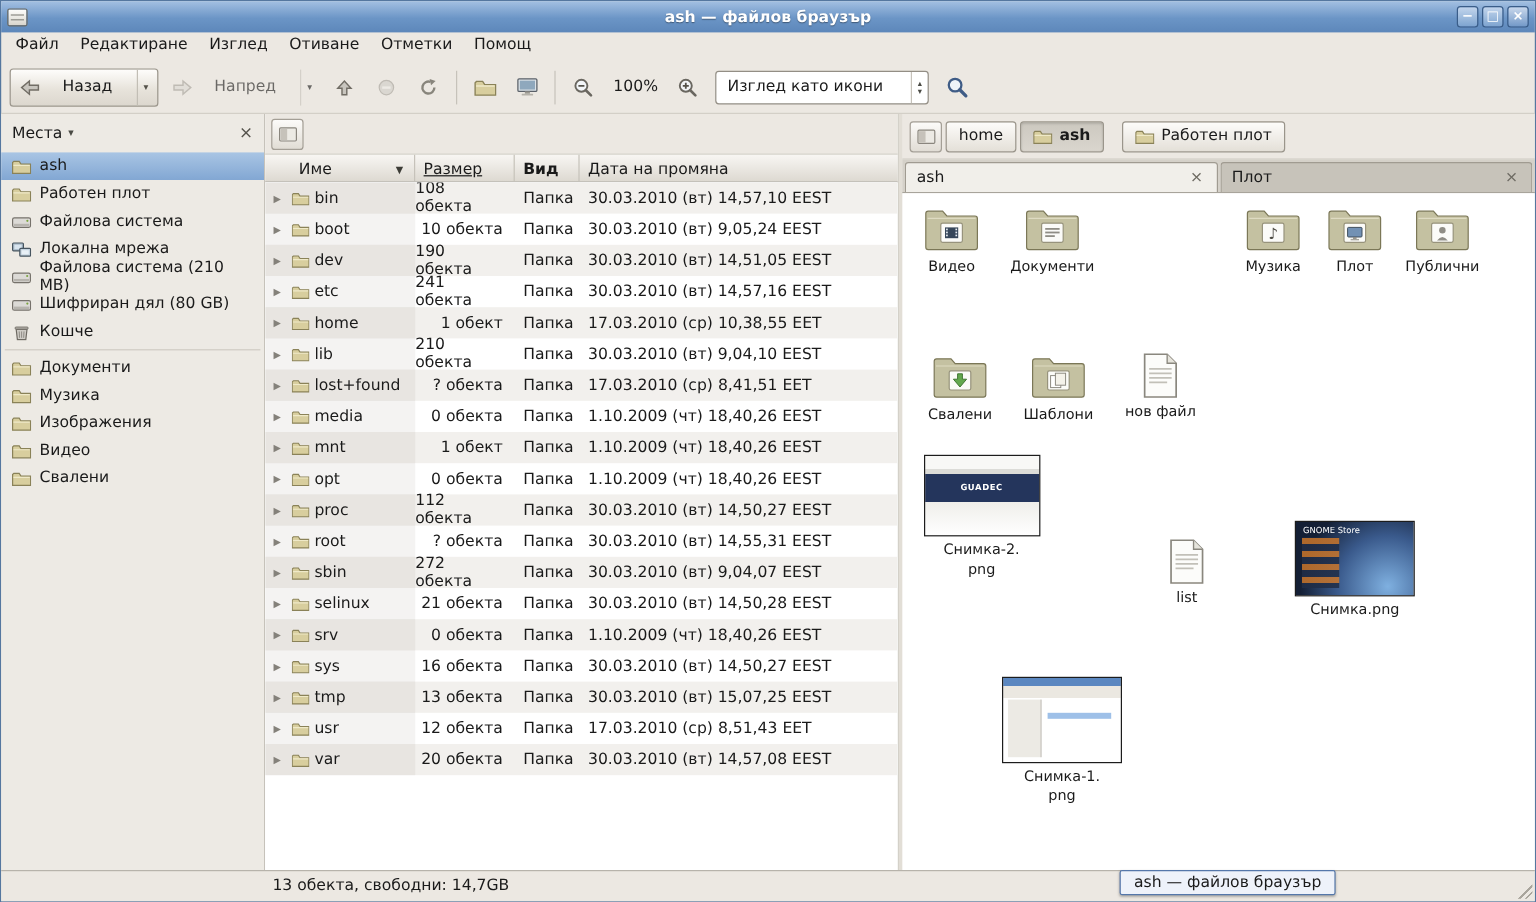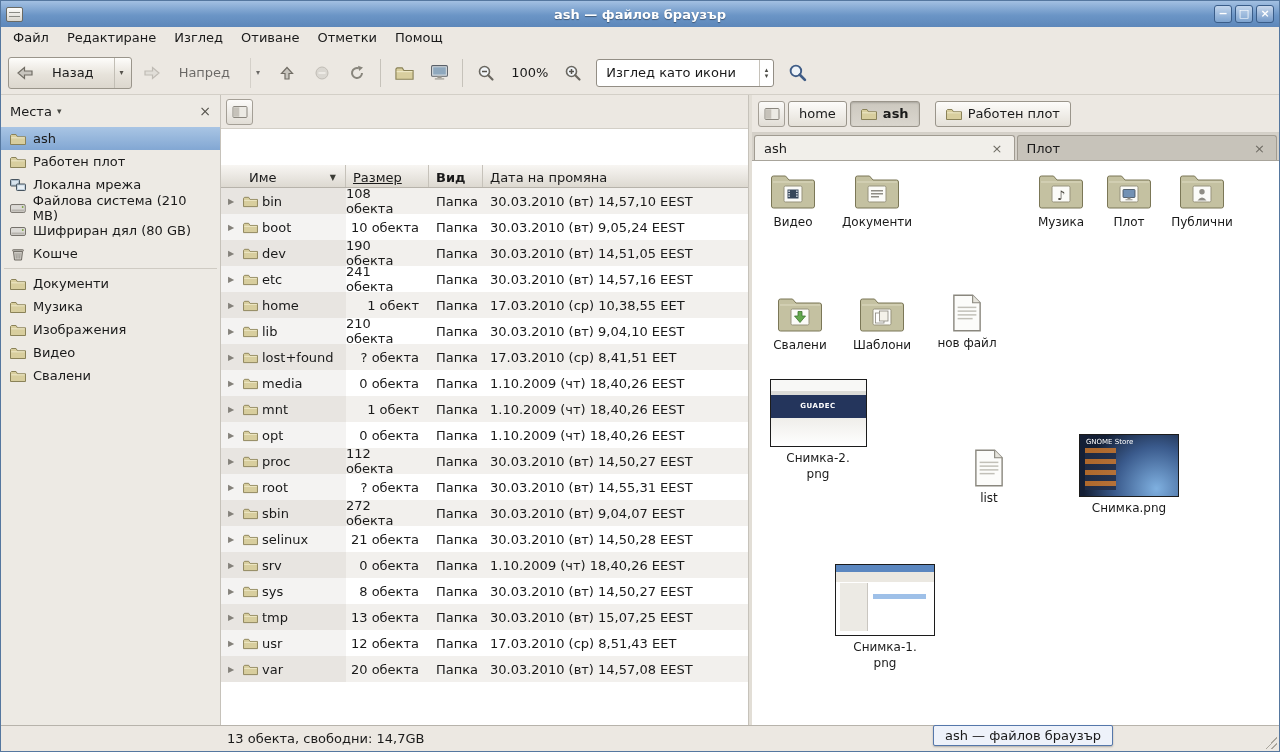--- a/index.html
+++ b/index.html
@@ -46,21 +46,21 @@
   .sidebar-header .chev { font-size:9px; color:#4a4a44; }
   .sidebar-header .close { margin-left:auto; color:#55534c; font-size:14px; }
   .sidebar-item { height:23px; display:flex; align-items:center; gap:7px; padding:0 6px 0 9px; }
   .sidebar-item.selected { background:linear-gradient(#a9c5e4,#82a7d3); }
   .sidebar-sep { height:1px; background:#cfcbc3; margin:3px 3px; }
 
   
   .treepanel { width:528px; flex:0 0 528px; display:flex; flex-direction:column; background:#fff; border-right:1px solid #c6c2ba; min-height:0; }
   .treepanel-toolbar { height:34px; flex:0 0 34px; background:#ece8e2; border-bottom:1px solid #d3cfc7; display:flex; align-items:center; padding:0 5px; }
   .small-btn { width:27px; height:26px; border:1px solid #a49f96; border-radius:3px; background:linear-gradient(#fcfbf9,#e1ddd5); display:flex; align-items:center; justify-content:center; }
-  .tree-header { display:flex; height:23px; flex:0 0 23px; background:linear-gradient(#f8f6f3,#ddd9d1); border-bottom:1px solid #b7b3ab;margin-top:36px; }
+  .tree-header { display:flex; height:23px; flex:0 0 23px; background:linear-gradient(#f8f6f3,#ddd9d1); border-bottom:1px solid #b7b3ab; }
   .th { padding:3px 7px 0; border-right:1px solid #c6c2ba; display:flex; align-items:center; }
   .th:last-child { border-right:none; }
   .th-name { width:125px; padding-left:28px; }
   .th-name .sort { margin-left:auto; font-size:8px; color:#3c3c36; padding-right:2px; }
   .th-size { width:83px;text-decoration:underline; }
   .th-type { width:54px;font-weight:bold; }
   .th-date { flex:1; }
   .tree-body { flex:1; overflow:hidden; background:#fff; }
   .tree-row { display:flex; height:26px; align-items:stretch; }
   .tree-row.alt { background:#f2f0ed; }
@@ -344,20 +344,26 @@
             <span>ash</span>
           </div>
           <div class="sidebar-item">
             <svg width="16" height="14">
               <use href="#sym-folder" xlink:href="#sym-folder"></use>
             </svg>
             <span>Работен плот</span>
           </div>
           <div class="sidebar-item">
             <svg width="16" height="14">
+              <use href="#sym-drive" xlink:href="#sym-drive"></use>
+            </svg>
+            <span>Файлова система</span>
+          </div>
+          <div class="sidebar-item">
+            <svg width="16" height="14">
               <use href="#sym-network" xlink:href="#sym-network"></use>
             </svg>
             <span>Локална мрежа</span>
           </div>
           <div class="sidebar-item">
             <svg width="16" height="14">
               <use href="#sym-drive" xlink:href="#sym-drive"></use>
             </svg>
             <span>Файлова система (210 MB)</span>
           </div>
@@ -612,21 +618,21 @@
             <div class="cell cell-date">1.10.2009 (чт) 18,40,26 EEST</div>
           </div>
           <div class="tree-row">
             <div class="cell cell-name">
               <span class="expander">▶</span>
               <svg width="15" height="13">
                 <use href="#sym-folder" xlink:href="#sym-folder"></use>
               </svg>
               <span>sys</span>
             </div>
-            <div class="cell cell-size">8 обекта</div>
+            <div class="cell cell-size">16 обекта</div>
             <div class="cell cell-type">Папка</div>
             <div class="cell cell-date">30.03.2010 (вт) 14,50,27 EEST</div>
           </div>
           <div class="tree-row alt">
             <div class="cell cell-name">
               <span class="expander">▶</span>
               <svg width="15" height="13">
                 <use href="#sym-folder" xlink:href="#sym-folder"></use>
               </svg>
               <span>tmp</span>

